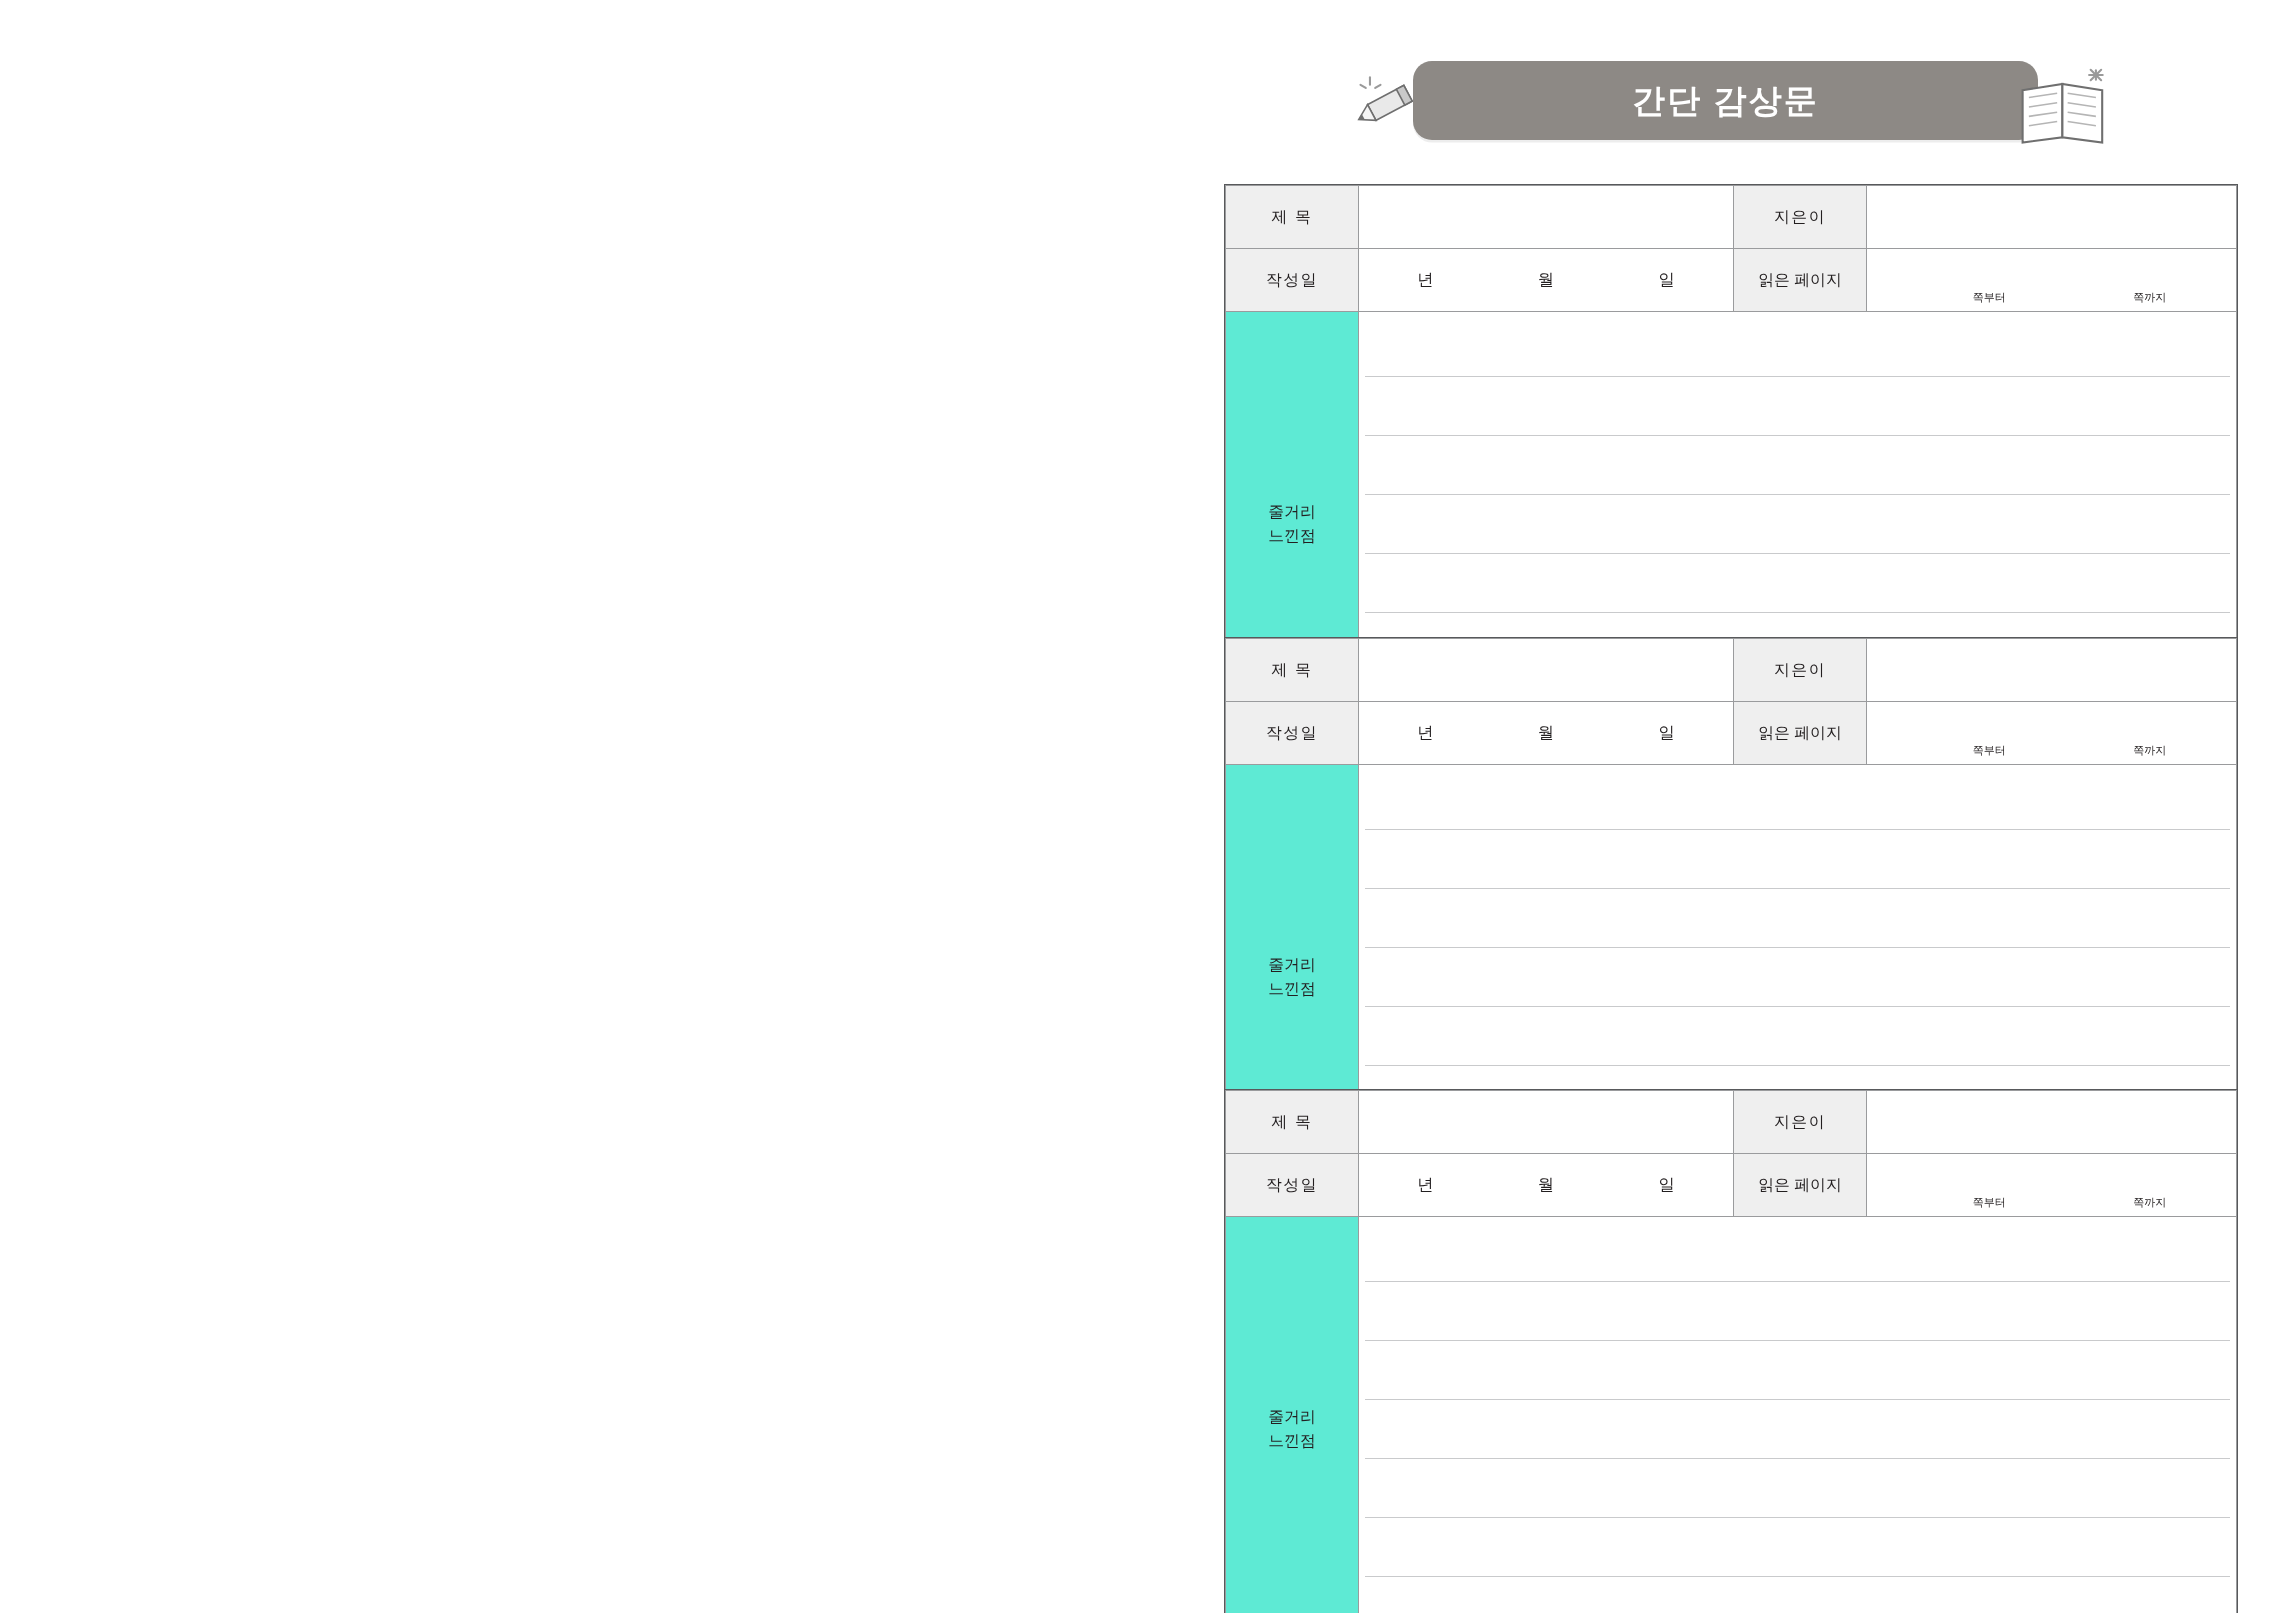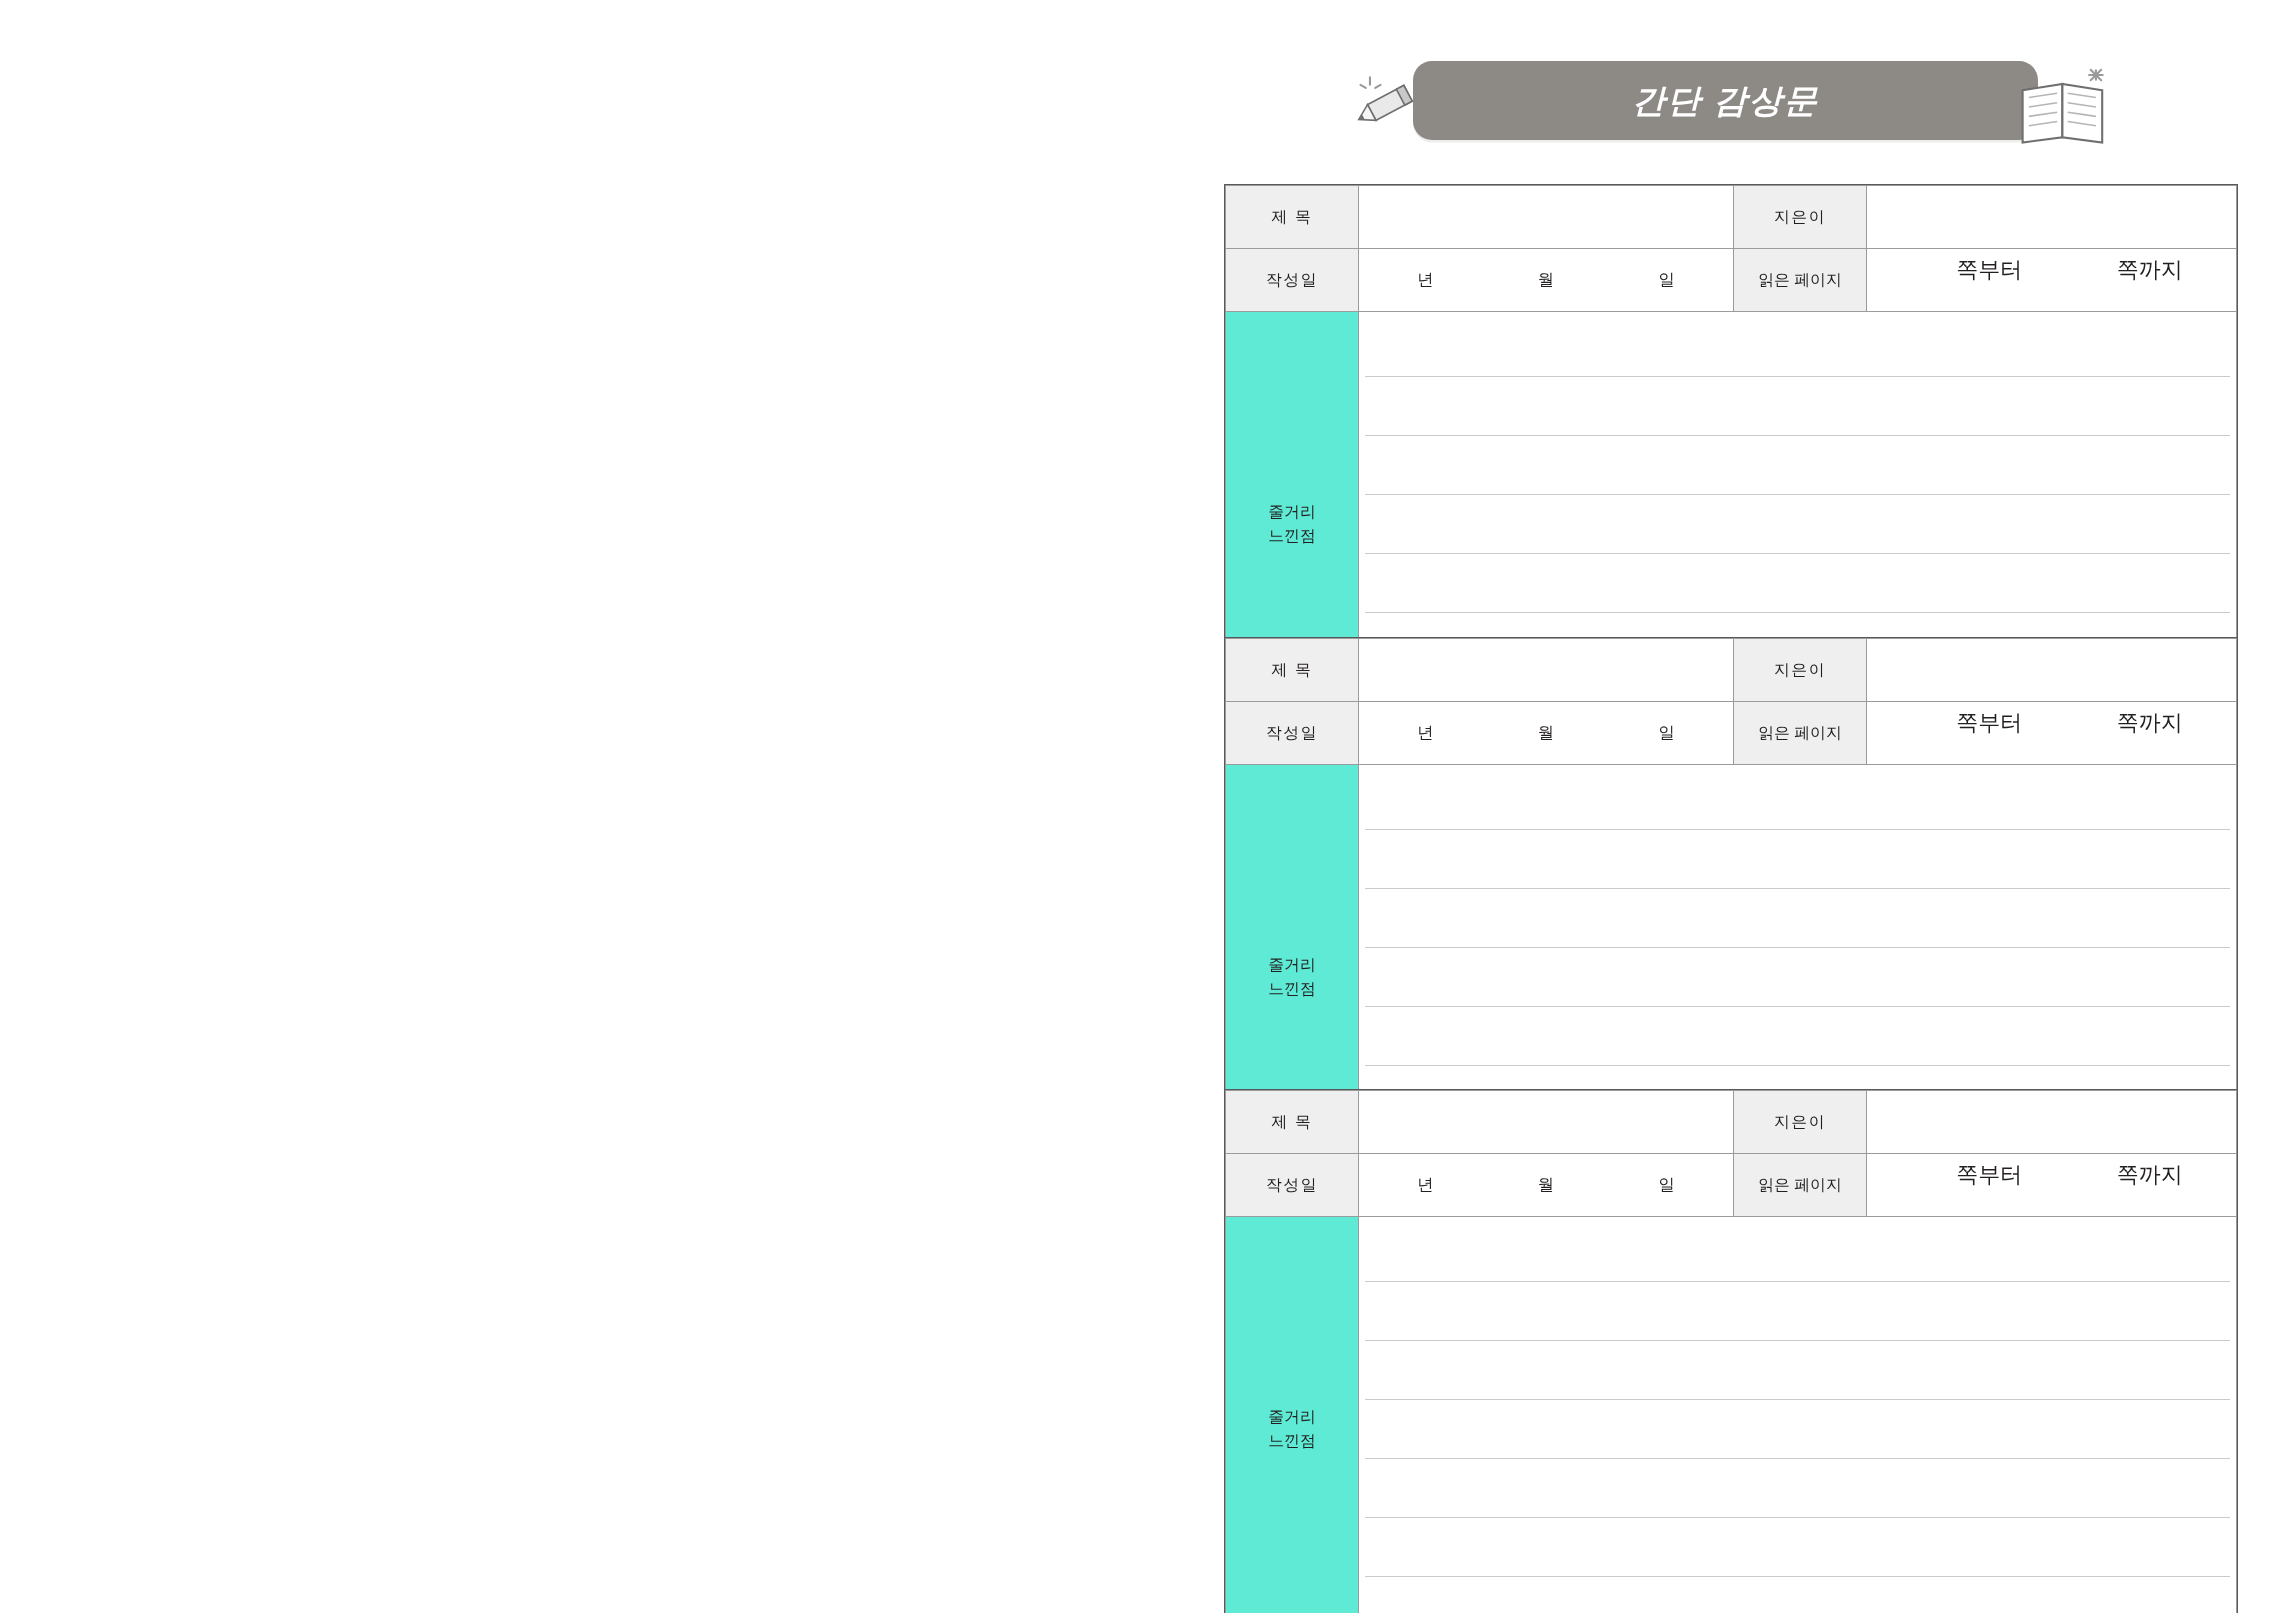--- a/index.html
+++ b/index.html
@@ -16,21 +16,20 @@
     overflow: hidden;
   }
 
   
   .header {
     position: absolute;
     left: 1350px;
     top: 53px;
     width: 772px;
     height: 97px;
-    font-style: italic;
   }
   .banner {
     position: absolute;
     left: 63px;
     top: 7.9px;
     width: 625px;
     height: 79px;
     background: #8d8985;
     border-radius: 19px;
     box-shadow: 0 2.6px 0 rgba(0,0,0,0.07);
@@ -113,23 +112,23 @@
     gap: 0;
     font-size: 16.3px;
   }
   .date-row span {
     display: inline-block;
     width: 33.33%;
     text-align: center;
   }
   .pages-row {
     display: flex;
-    align-items: flex-start;
+    align-items: flex-end;
     height: 100%;
-    font-size: 22px;
+    font-size: 11px;
     margin-left: 36px;
   }
   .pages-row span {
     display: inline-block;
     width: 50%;
     text-align: center;
   }
   td.summary-label {
     background: #5eead4;
     width: 120px;

